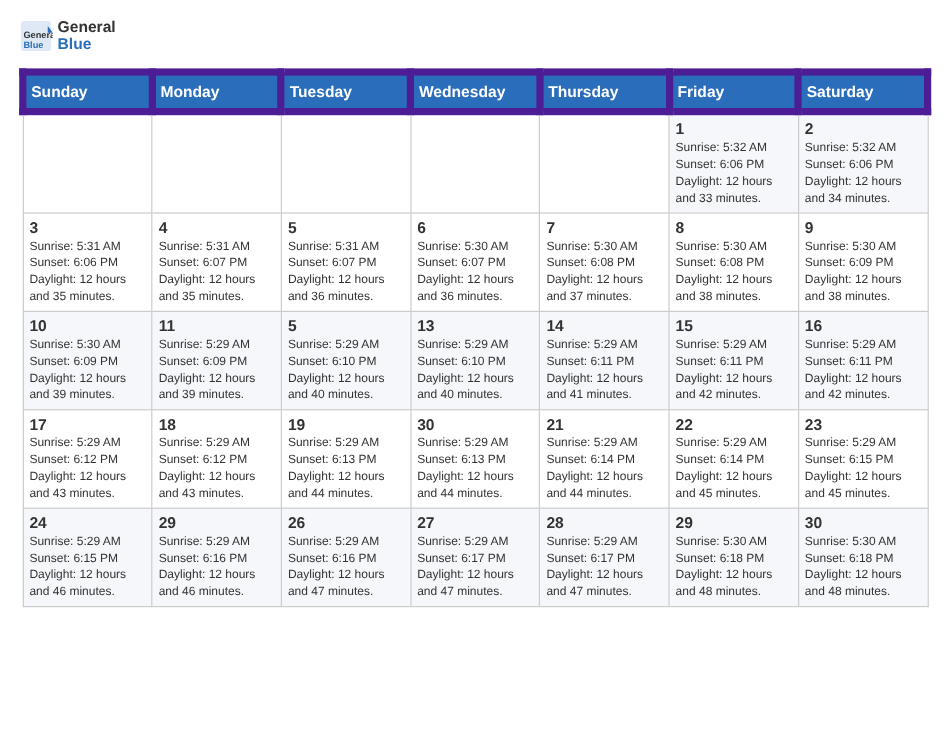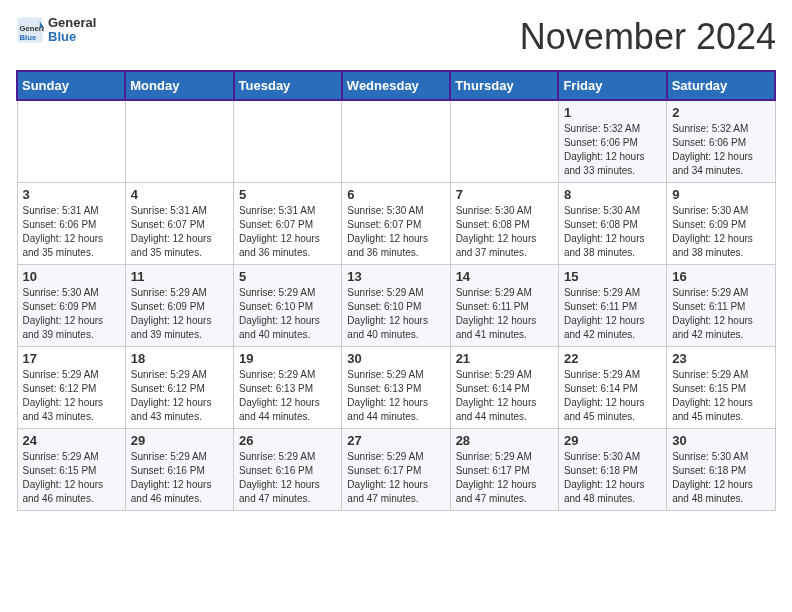--- a/index.html
+++ b/index.html
@@ -42,21 +42,21 @@
       border-collapse: collapse;
       table-layout: fixed;
     }
     thead tr th {
       background-color: #2a6ebb;
       color: #fff;
       font-size: 13px;
       font-weight: bold;
       padding: 6px 4px;
       text-align: left;
-      border: 2px solid #4c1d95;
+      border: 6px solid #4c1d95;
     }
     tbody tr td {
       border: 1px solid #ccc;
       vertical-align: top;
       padding: 4px 5px;
       font-size: 10.5px;
       color: #333;
       height: 80px;
       background: #fff;
     }
@@ -88,21 +88,20 @@
       <text x="5" y="22" font-size="11" font-weight="bold" fill="#333" font-family="Arial">General</text>
       <text x="5" y="34" font-size="11" font-weight="bold" fill="#2a6ebb" font-family="Arial">Blue</text>
       <polygon points="34,8 40,16 34,16" fill="#2a6ebb"></polygon>
     </svg>
     <div style="line-height:1.1;">
       <div style="font-size:13px;font-weight:bold;color:#333;">General</div>
       <div style="font-size:13px;font-weight:bold;color:#2a6ebb;">Blue</div>
     </div>
   </div>
   <div class="title-block">
-    <div class="month-title">November 2024</div>
   </div>
 </div>
 
 <table>
   <thead>
     <tr id="thead-row">
         <th>Sunday</th>
         <th>Monday</th>
         <th>Tuesday</th>
         <th>Wednesday</th>

